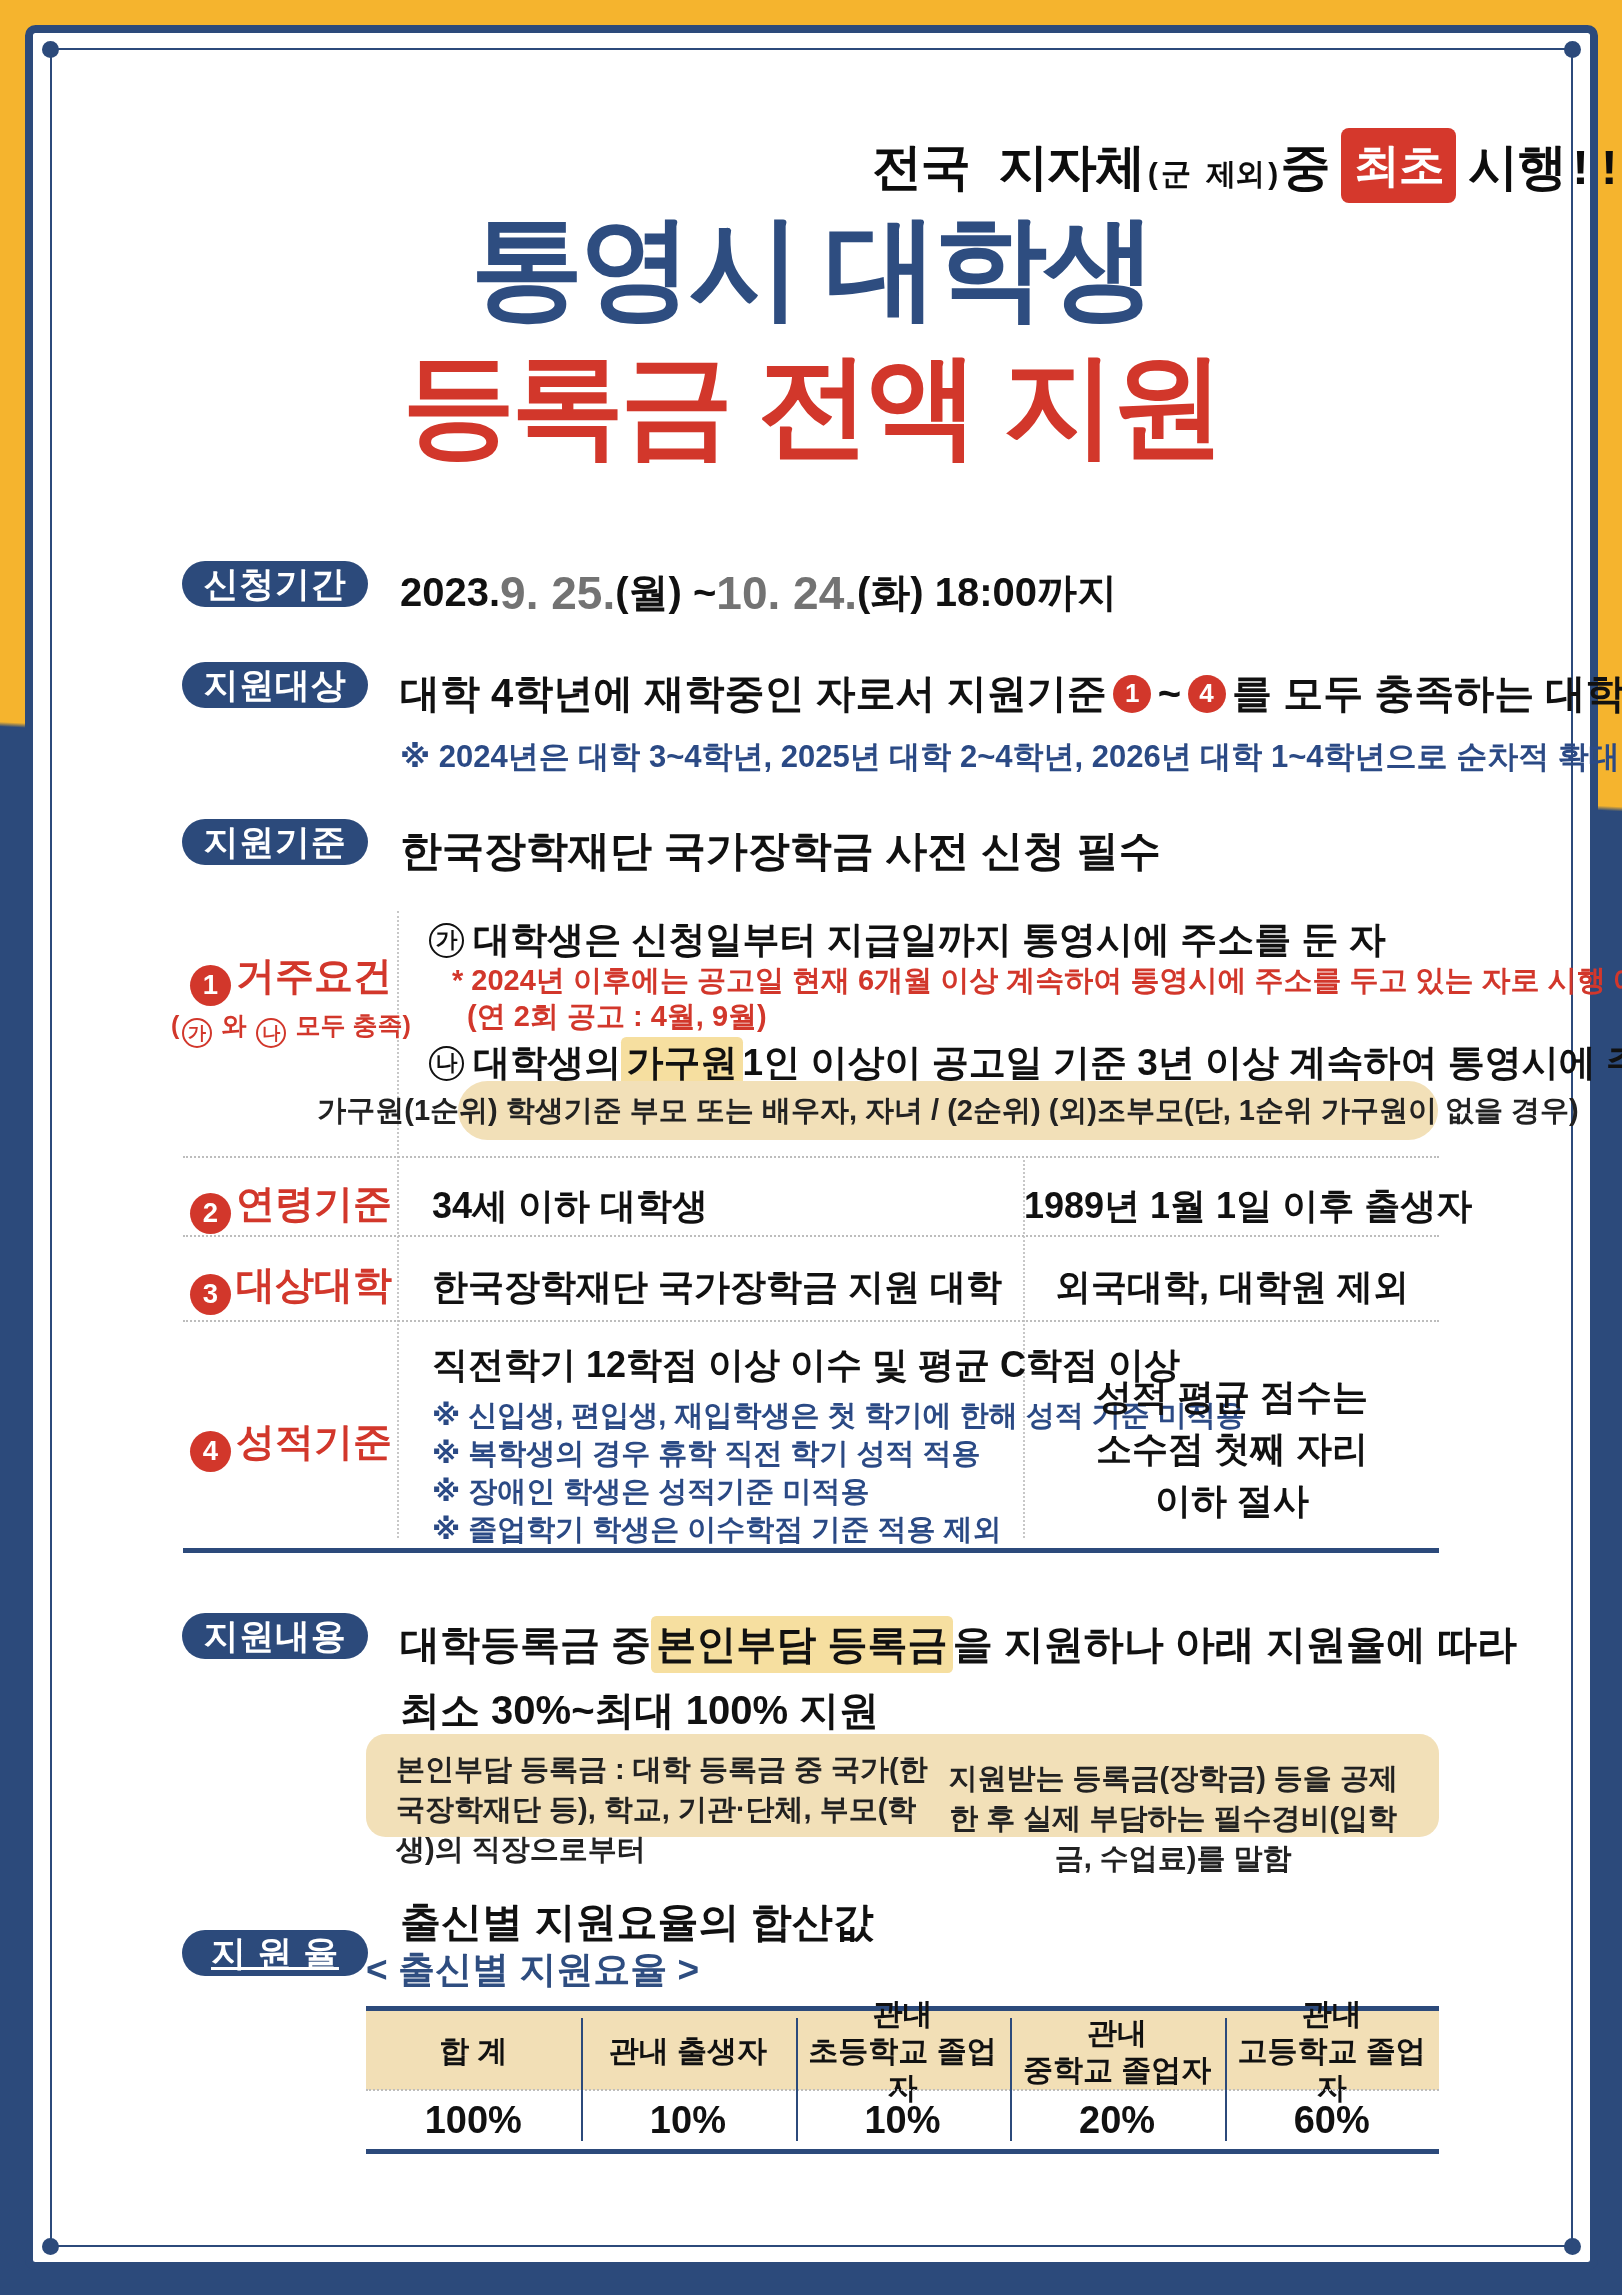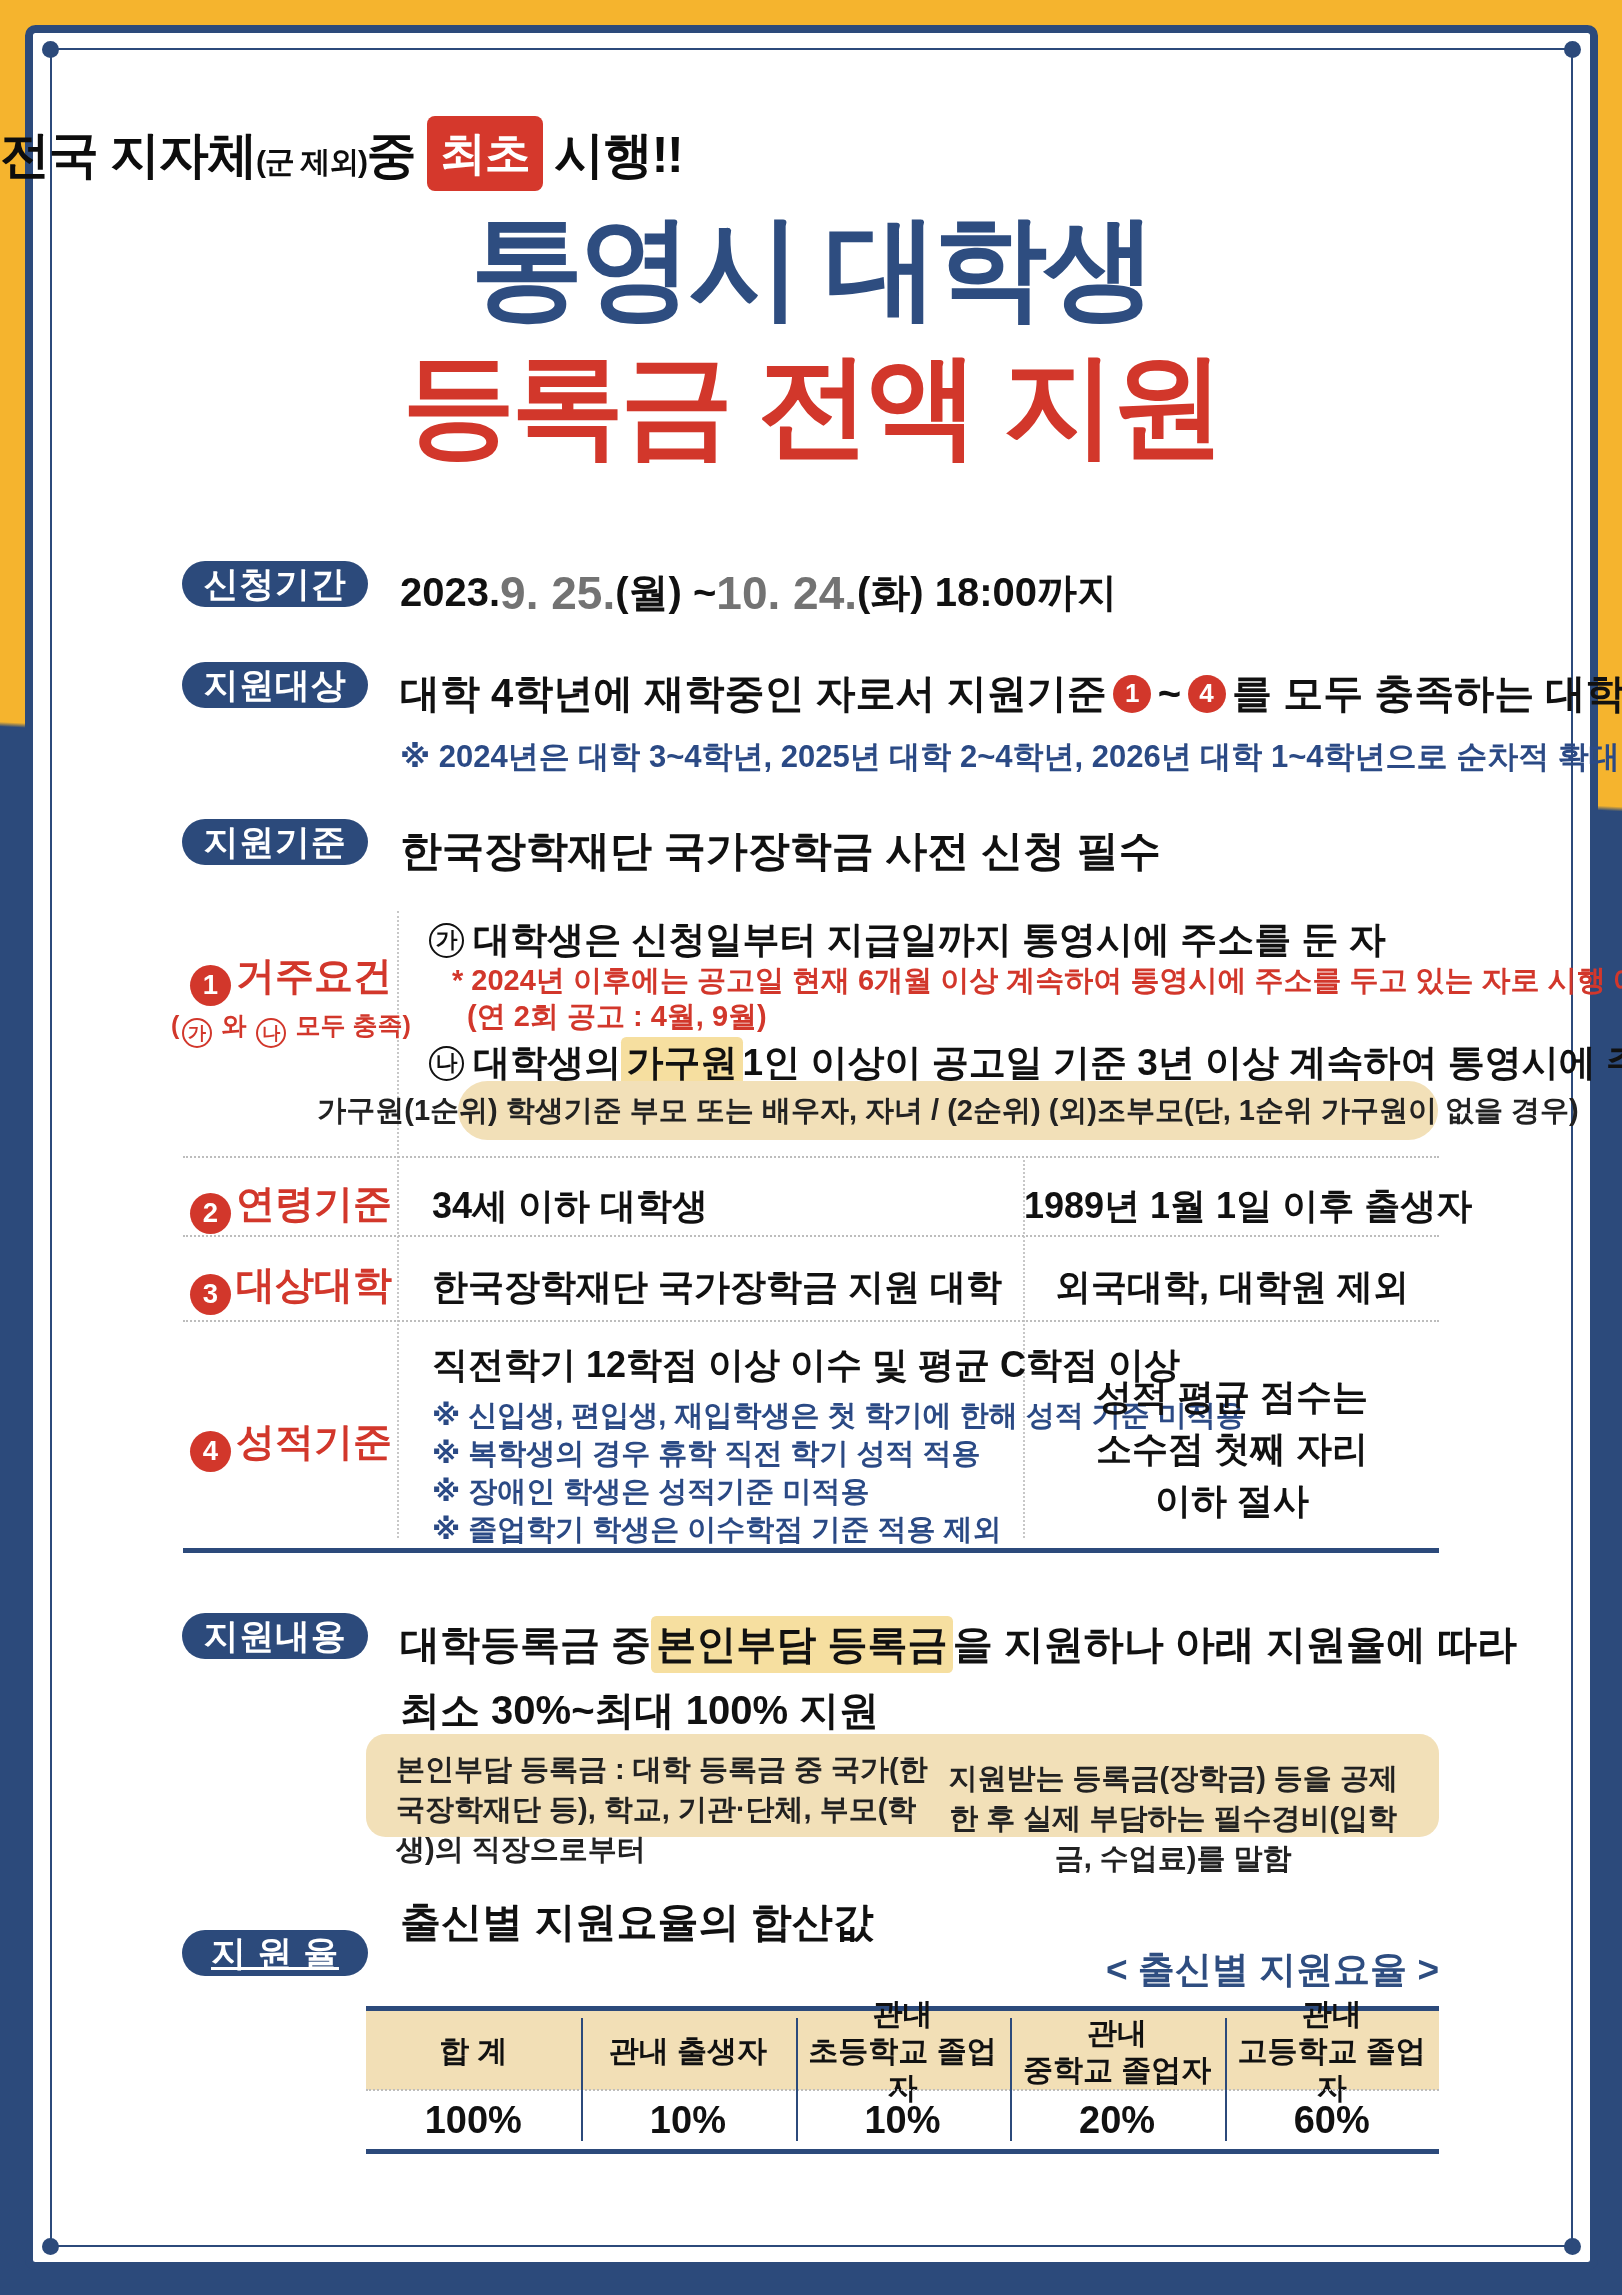--- a/index.html
+++ b/index.html
@@ -21,23 +21,24 @@
     position:absolute; inset:48px 50px;
     border:2.6px solid #2C4A7B;
     border-radius:5.2px;
   }
   .corner-dot {
     position:absolute; width:17px; height:17px; border-radius:50%;
     background:#2C4A7B;
   }
   
   .topline {
-    position:absolute; top:116px; left:0; width:100%;
-    text-align:left; font-size:50px; font-weight:800; color:#0d0d0d;
+    position:absolute; top:128px; left:0; width:100%;
+    text-align:right; font-size:50px; font-weight:800; color:#0d0d0d;
     letter-spacing:-1.3px;
+    font-family:Liberation Mono, monospace;
   }
   .topline .paren { font-size:30px; font-weight:700; }
   .choecho {
     display:inline-block; background:#D5382C; color:#fff;
     font-size:46px; font-weight:800; padding:6.5px 13px; margin:0 11.8px;
     border-radius:7.9px; vertical-align:3.9px;
   }
   .title { position:absolute; left:0; width:100%; text-align:center;
     font-weight:900; font-size:113px; letter-spacing:-3.9px; line-height:1; }
   .title.blue { top:211px; color:#2E4D80; }
@@ -95,21 +96,21 @@
   .content-box {
     position:absolute; left:366px; top:1734px; width:1073px; height:103px;
     background:#F2E0B8; border-radius:19.6px; padding:15.7px 30px;
     font-size:29px; font-weight:600; color:#222;
     display:flex; flex-direction:row; justify-content:center;
   }
   .content-box .l2 { text-align:center; margin-top:9.2px; }
   .bold { font-weight:800; }
   
   .rt-title { position:absolute; top:1945px; left:366px; width:1073px;
-    text-align:right; font-size:37px; font-weight:800; color:#2E4D80; }
+    text-align:left; font-size:37px; font-weight:800; color:#2E4D80; }
   .rt-border { position:absolute; left:366px; width:1073px; height:4.6px; background:#2C4A7B; }
   .rt-header { position:absolute; left:366px; top:2011px; width:1073px; height:79px;
     background:#F2DFB6; display:flex; }
   .rt-values { position:absolute; left:366px; top:2092px; width:1073px; height:57px; display:flex; }
   .rt-col { width:215px; display:flex; flex-direction:column;
     align-items:center; justify-content:center;
     font-size:30px; font-weight:700; color:#111; line-height:37px; text-align:center; }
   .rt-values .rt-col { font-size:38px; font-weight:800; }
   .rt-sep { position:absolute; top:2018px; height:123px; width:2px; background:#2C4A7B; }
   .rt-dotted { position:absolute; left:366px; top:2089px; width:1073px; height:0;

